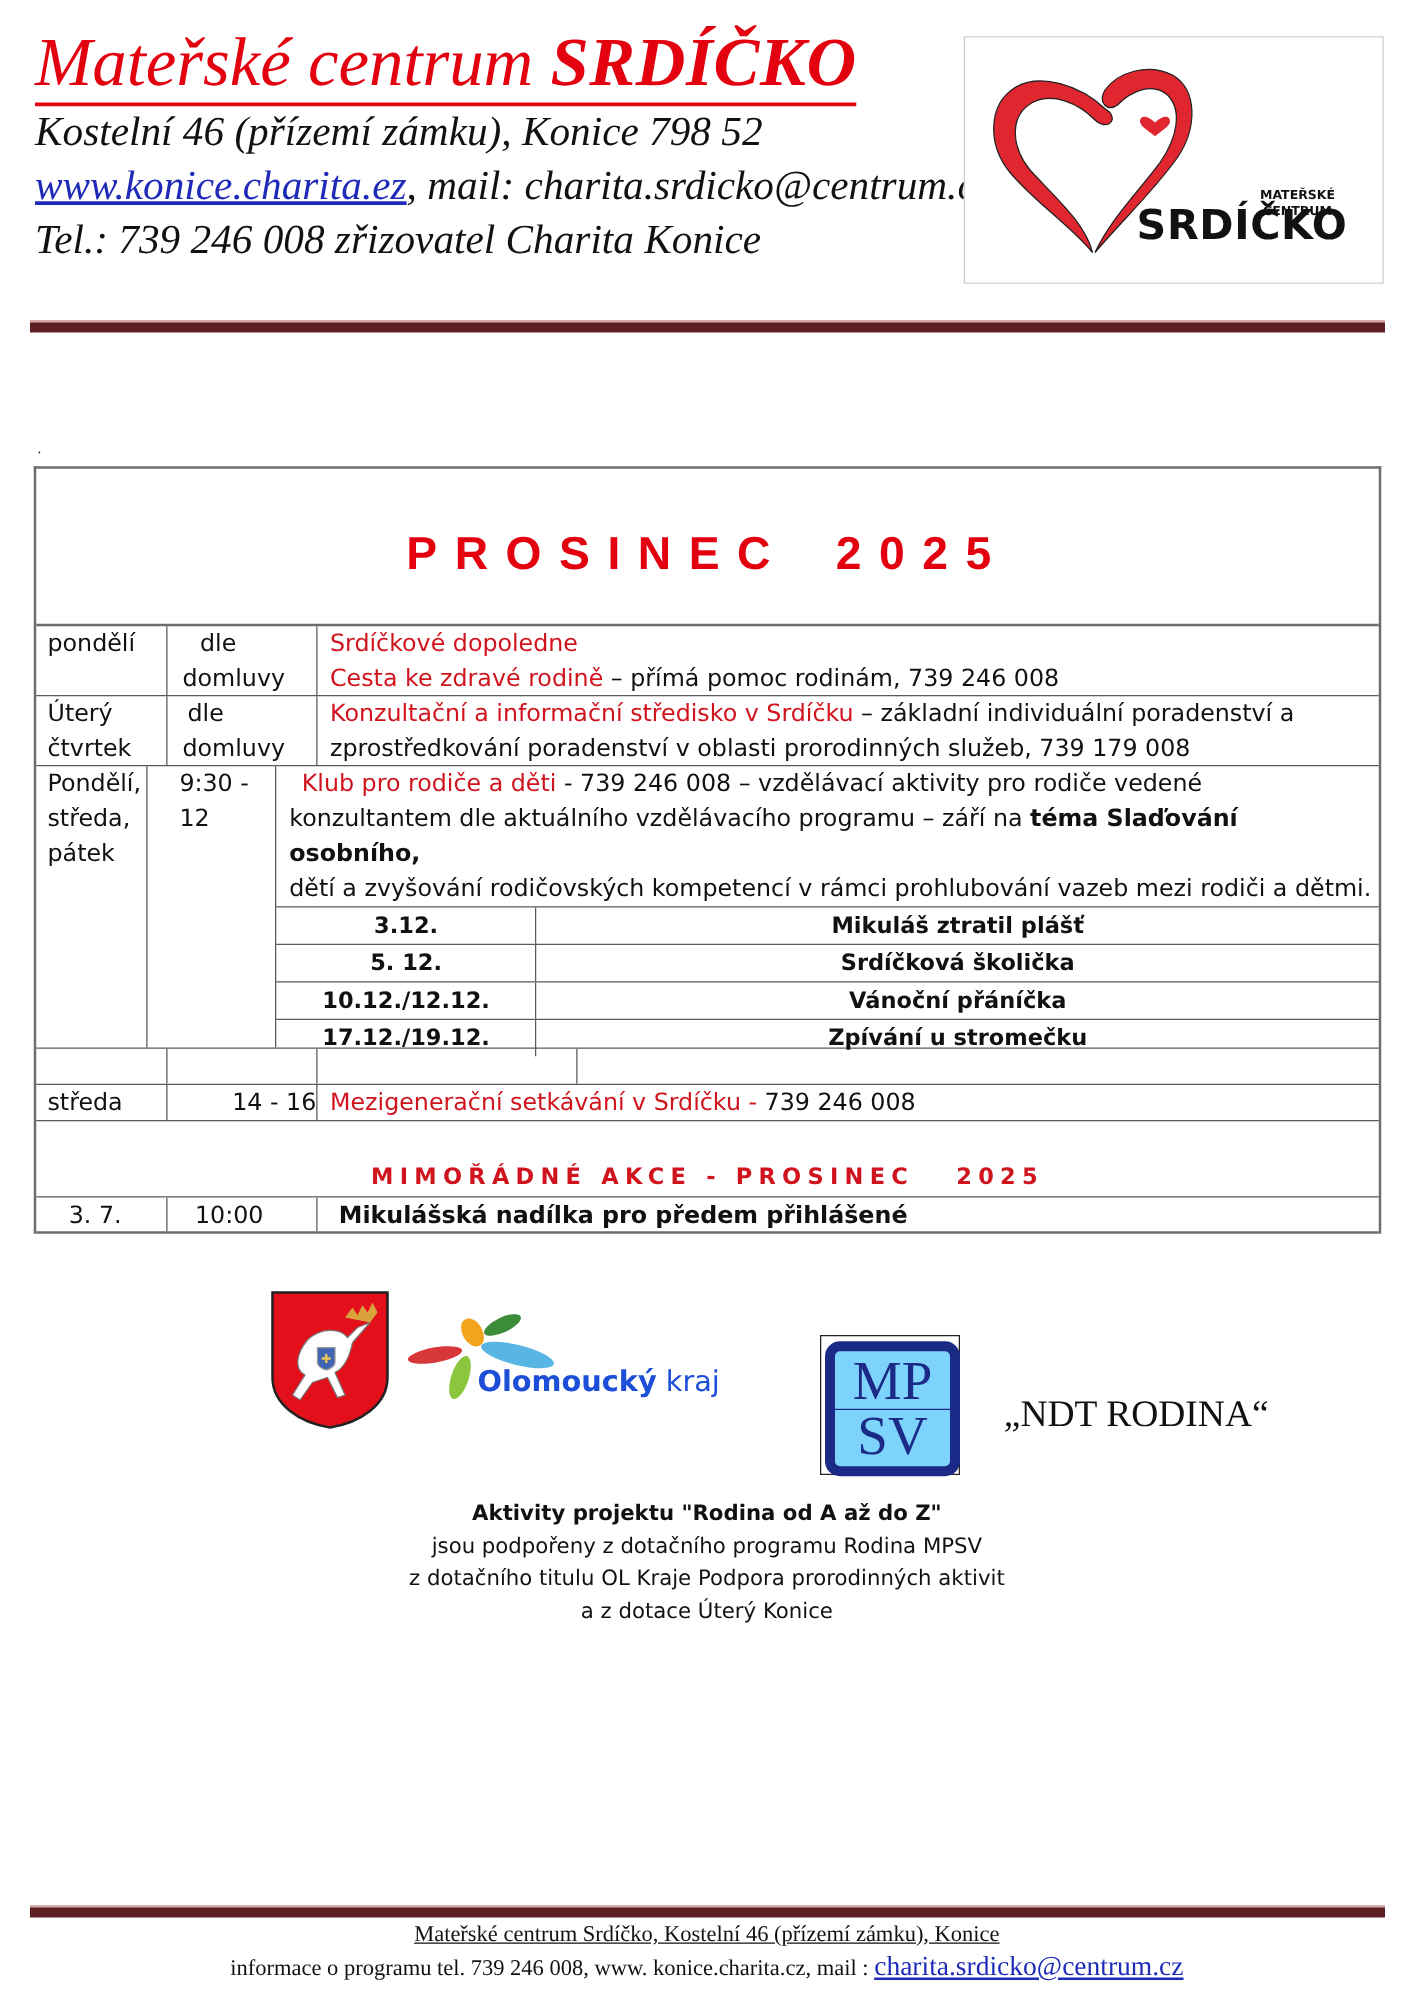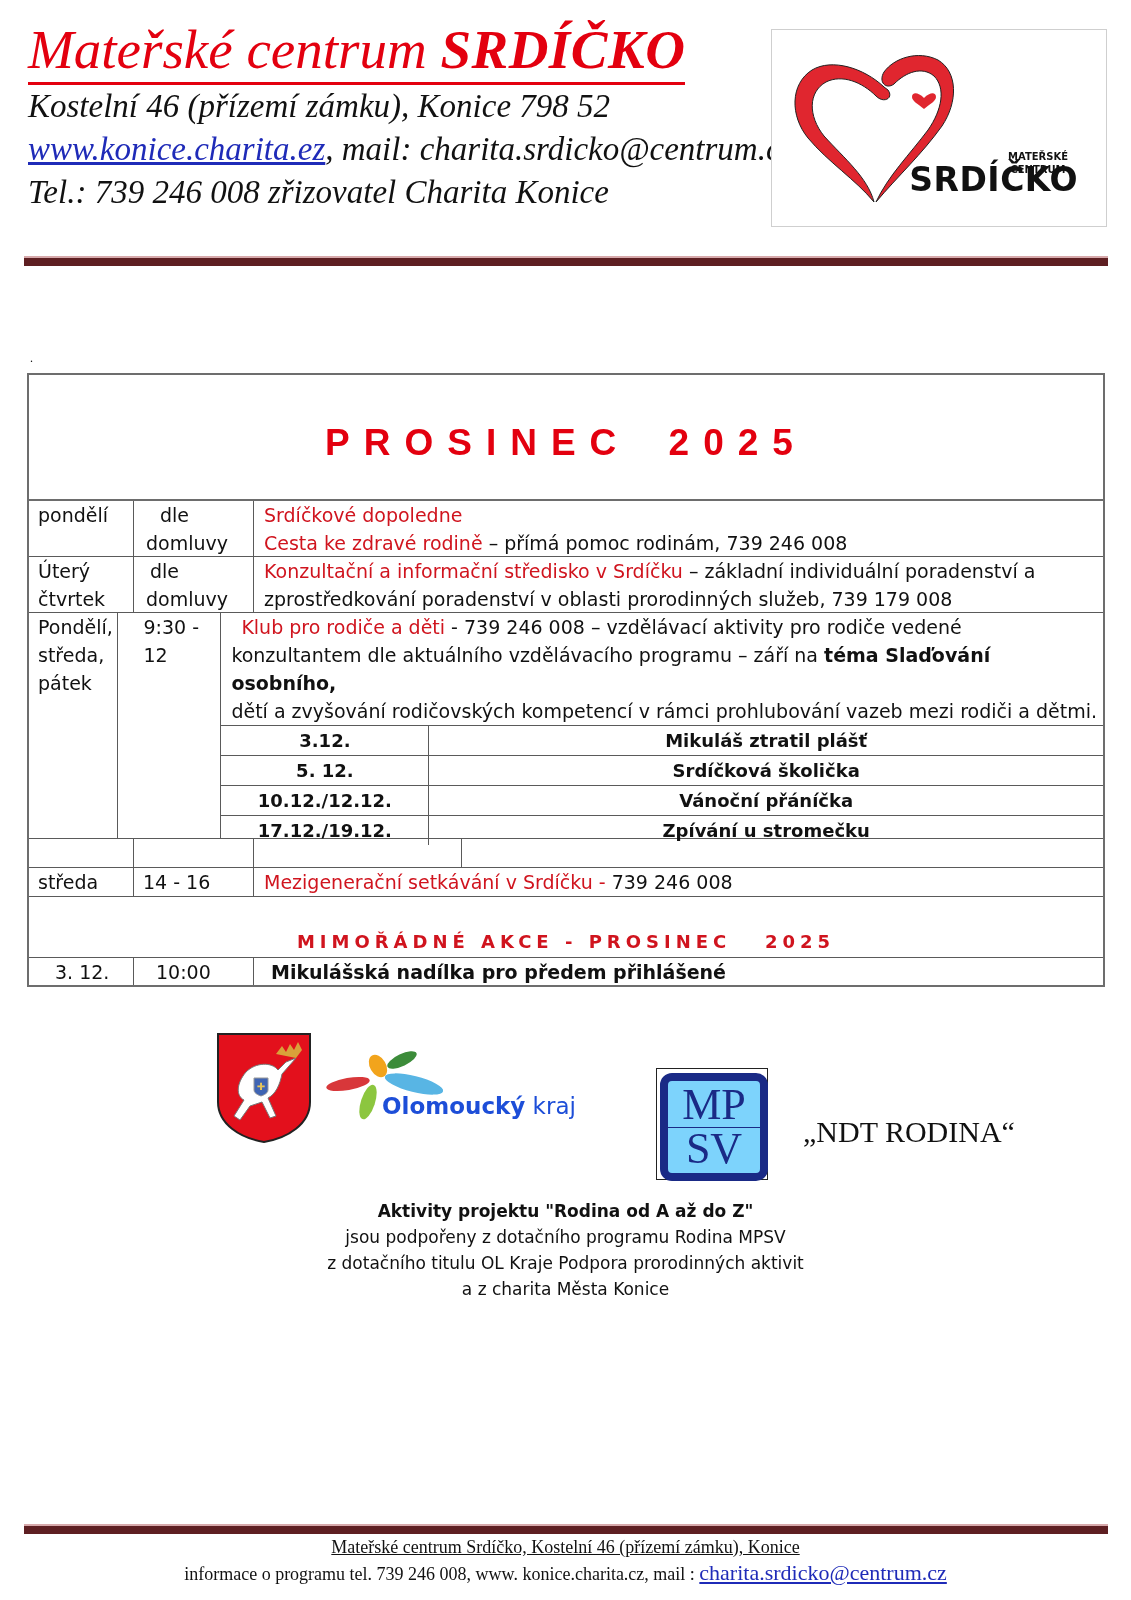--- a/index.html
+++ b/index.html
@@ -188,29 +188,29 @@
   <div class="row" style="height:29px;">
     <div class="c1"></div>
     <div class="c2"></div>
     <div class="c3" style="padding:0;display:flex;">
         <div style="width:207px;border-right:1px solid #5a5a5a;"></div>
       </div>
   </div>
 
   <div class="row" style="height:29px;">
     <div class="c1">středa</div>
-    <div class="c2" style="padding-left:9px;">14 -  16</div>
+    <div class="c2" style="padding-left:9px;text-align:right;">14 -  16</div>
     <div class="c3"><span class="red">Mezigenerační setkávání v Srdíčku - </span><span> 739 246 008</span></div>
   </div>
 
   <div class="special-head">
     <div class="special-title">MIMOŘÁDNÉ AKCE - PROSINEC   2025</div>
   </div>
   <div class="row last-row" style="height:29px;">
-    <div class="c1" style="padding-left:26px;">3. 12.</div>
+    <div class="c1" style="padding-left:26px;">3. 7.</div>
     <div class="c2" style="padding-left:22px;">10:00</div>
     <div class="c3 b" style="padding-left:17px;">Mikulášská nadílka pro předem přihlášené</div>
   </div>
 </div>
 
 <div class="logos">
 
   <svg style="position:absolute;left:216px;top:2px;" width="96" height="112" viewBox="0 0 96 112">
     <path d="M2 2 H94 V70 C94 92, 72 106, 48 110 C24 106, 2 92, 2 70 Z" fill="#e3101c" stroke="#222" stroke-width="2"></path>
     <path d="M30 40 C40 30, 56 30, 62 38 L70 30 L80 26 L66 42 C64 52, 60 62, 52 66 L60 84 L54 86 L46 70 L34 74 L24 88 L18 84 L28 68 C20 64, 20 52, 30 40 Z" fill="#fff" stroke="#777" stroke-width="1"></path>
@@ -235,20 +235,20 @@
       <div style="position:absolute;left:0;top:46px;width:92px;text-align:center;font-family:'Liberation Serif',serif;font-size:44px;line-height:44px;color:#1a2a86;">SV</div>
     </div>
   </div>
 </div>
 <div class="ndt">„NDT RODINA“</div>
 
 <div class="support">
   <div class="b">Aktivity projektu "Rodina od A až do Z"</div>
   <div>jsou podpořeny z dotačního programu Rodina  MPSV</div>
   <div>z dotačního titulu OL Kraje Podpora prorodinných aktivit</div>
-  <div>a z charita Města Konice</div>
+  <div>a z dotace Úterý Konice</div>
 </div>
 
 <div class="rule" style="top:1524px;"></div>
 <div class="footer">
   <div class="u">Mateřské  centrum Srdíčko, Kostelní 46 (přízemí zámku), Konice</div>
   <div><span>informace o programu  tel. 739 246 008, www. konice.charita.cz, mail : </span><a>charita.srdicko@centrum.cz</a></div>
 </div>
 
 </body></html>

